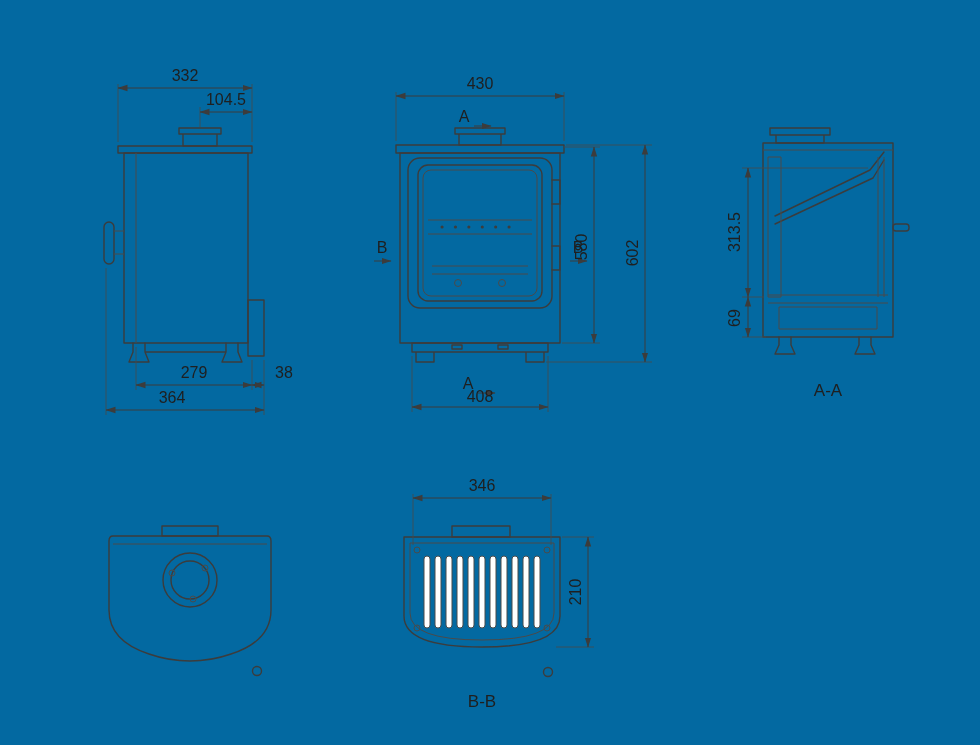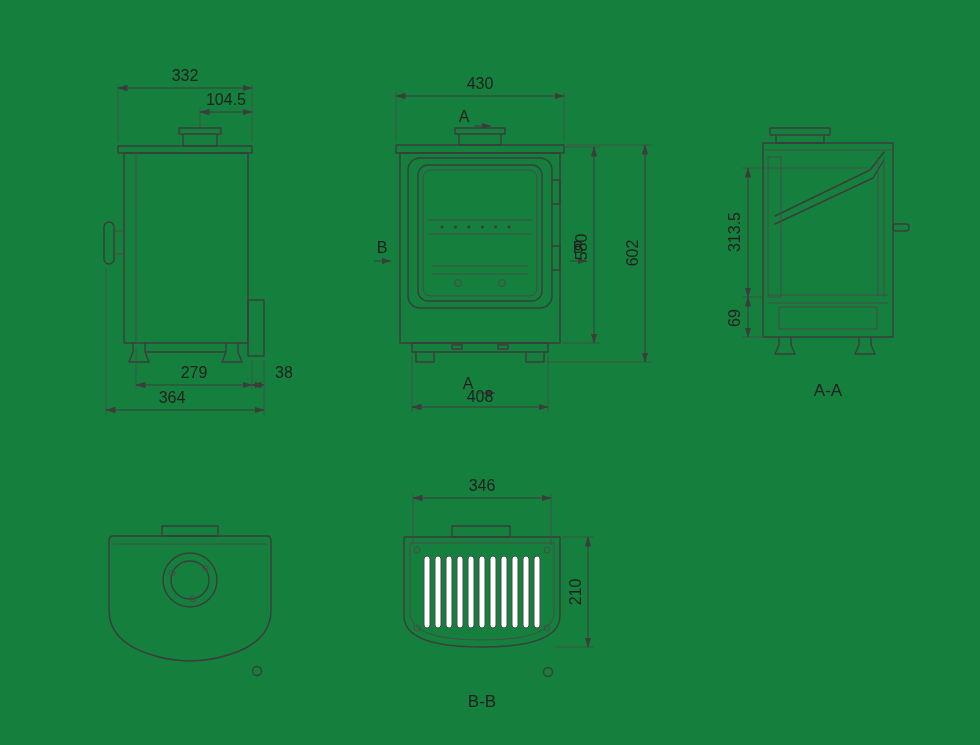--- a/index.html
+++ b/index.html
@@ -1,16 +1,16 @@
 <!DOCTYPE html>
 <html><head>
 <meta charset="utf-8">
 <style>
   html,body{margin:0;padding:0;background:#ffffff;}
-  .stage{position:relative;width:980px;height:745px;background:#15803d;overflow:hidden;}
+  .stage{position:relative;width:980px;height:745px;background:#0369a1;overflow:hidden;}
   svg{display:block;}
   .obj{fill:none;stroke:#3c3c3c;stroke-width:1.4;stroke-linejoin:round;stroke-linecap:round;}
   .obj-thin{fill:none;stroke:#4a4a4a;stroke-width:1;stroke-linejoin:round;}
   .slat{fill:#ffffff;stroke:#4a4a4a;stroke-width:1;}
   .ext{fill:none;stroke:#4a4a4a;stroke-width:0.8;}
   .dim{fill:none;stroke:#3c3c3c;stroke-width:1;}
   .dots{stroke:#3c3c3c;stroke-width:3;stroke-linecap:round;stroke-dasharray:0.1 13.3;fill:none;}
   text{fill:#1f1f1f;font-family:"Liberation Sans", sans-serif;font-size:16px;}
   .viewlabel{font-size:17px;}
 </style>

